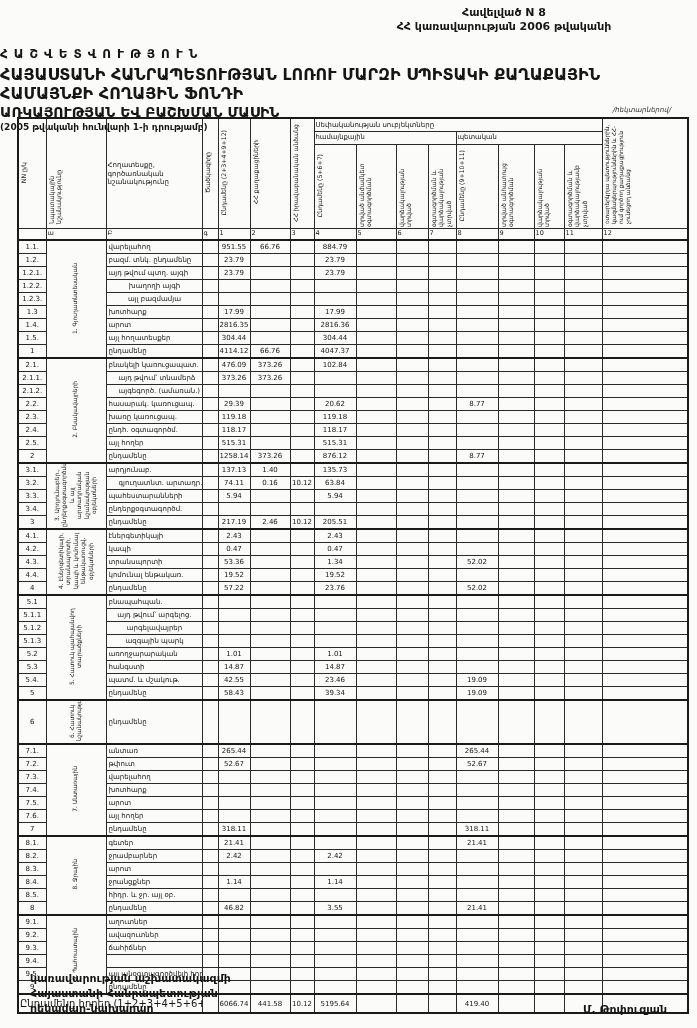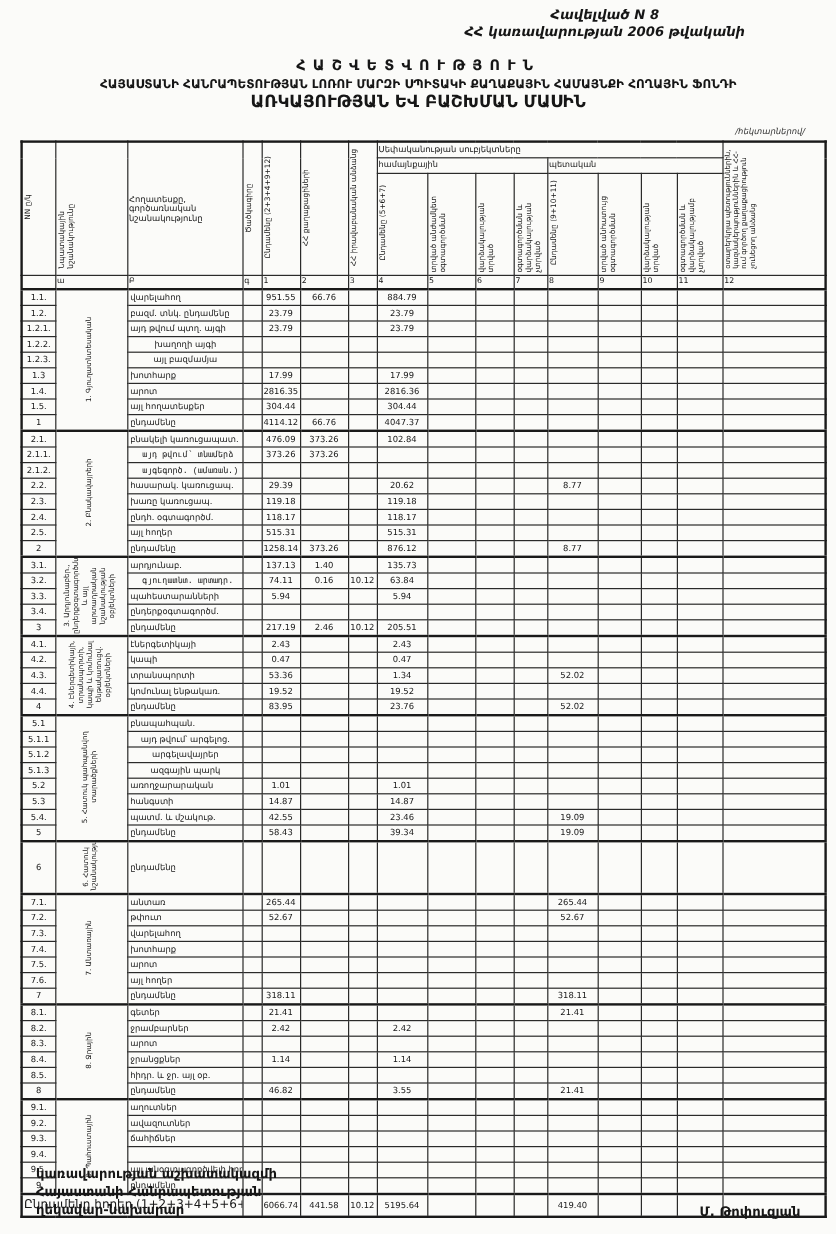--- a/index.html
+++ b/index.html
@@ -5,25 +5,25 @@
 <style>
   html,body{margin:0;padding:0;}
   body{
     width:697px;height:1028px;position:relative;
     background:#fbfbf9;color:#161616;
     font-family:"DejaVu Sans",sans-serif;
     -webkit-font-smoothing:antialiased;
   }
   .annex{
     position:absolute;top:6px;right:28px;width:330px;
-    text-align:center;font-weight:bold;font-size:11px;line-height:1.3;font-style:italic;
+    text-align:center;font-weight:bold;font-size:11px;line-height:1.3;
   }
-  .title-block{position:absolute;top:47px;left:0;width:697px;text-align:center;font-weight:bold;}
+  .title-block{position:absolute;top:47px;left:0;width:697px;text-align:left;font-weight:bold;}
   .t-main{font-size:12px;letter-spacing:6px;}
-  .t-l1{font-size:10px;margin-top:4px;}
+  .t-l1{font-size:16px;margin-top:4px;}
   .t-l2{font-size:14px;margin-top:1px;}
   .t-l3{font-size:9px;margin-top:2px;}
   .units{position:absolute;top:106px;right:26px;font-size:7px;font-style:italic;color:#333;}
 
   table.report{
     position:absolute;top:117px;left:17px;width:672px;
     border-collapse:collapse;table-layout:fixed;
     border:2px solid #1a1a1a;
   }
   .report th,.report td{
@@ -46,41 +46,42 @@
   .landtype-head{font-size:6.5px;}
   .col12-head .vtext{font-size:5.8px;max-height:102px;}
 
   .report tbody td{font-size:7px;height:12px;white-space:nowrap;}
   .report tbody tr.tall td{height:40px;}
   .report tbody tr.sec-start td{border-top:2px solid #1a1a1a;}
   td.rownum{text-align:center;font-size:6.3px;}
   td.purpose{text-align:center;padding:0;}
   td.purpose .vtext{font-size:5.9px;line-height:1.25;max-height:100%;}
   td.rlabel{text-align:left;font-size:6.5px;padding-left:2px;}
-  td.rlabel.ind1{padding-left:12px;font-family:Liberation Mono, monospace;}
+  td.rlabel.ind1{padding-left:12px;}
   td.rlabel.ind2{text-align:center;margin-top:41px;}
   td.val{text-align:center;}
   tr.grand td{height:17px;border-top:2px solid #1a1a1a;font-size:7px;}
   tr.grand td.glabel{text-align:left;font-size:10px;}
 
   .footer{position:absolute;top:972px;left:30px;font-weight:bold;font-size:11px;line-height:1.35;}
   .signature{position:absolute;top:1003px;right:30px;font-weight:bold;font-size:11px;}
 </style>
 </head>
 <body>
 
 <div class="annex">
   <div>Հավելված N 8</div>
   <div>ՀՀ կառավարության 2006 թվականի</div>
 </div>
 
 <div class="title-block">
   <div class="t-main">ՀԱՇՎԵՏՎՈՒԹՅՈՒՆ</div>
   <div class="t-l1">ՀԱՅԱՍՏԱՆԻ ՀԱՆՐԱՊԵՏՈՒԹՅԱՆ ԼՈՌՈՒ ՄԱՐԶԻ ՍՊԻՏԱԿԻ ՔԱՂԱՔԱՅԻՆ ՀԱՄԱՅՆՔԻ ՀՈՂԱՅԻՆ ՖՈՆԴԻ</div>
   <div class="t-l2">ԱՌԿԱՅՈՒԹՅԱՆ ԵՎ ԲԱՇԽՄԱՆ ՄԱՍԻՆ</div>
+  <div class="t-l3">(2005 թվականի հունվարի 1-ի դրությամբ)</div>
 </div>
 
 <div class="units">/հեկտարներով/</div>
 
 <table class="report">
   <colgroup>
     <col style="width:28px">
       <col style="width:60px">
       <col style="width:96px">
       <col style="width:16px">
@@ -586,21 +587,21 @@
         <td class="val"></td>
         <td class="val"></td>
         <td class="val"></td>
         <td class="val"></td>
         <td class="val"></td>
       </tr>
       <tr>
         <td class="rownum">4</td>
         <td class="rlabel">ընդամենը</td>
         <td class="code"></td>
-        <td class="val">83.95</td>
+        <td class="val">57.22</td>
         <td class="val"></td>
         <td class="val"></td>
         <td class="val">23.76</td>
         <td class="val"></td>
         <td class="val"></td>
         <td class="val"></td>
         <td class="val">52.02</td>
         <td class="val"></td>
         <td class="val"></td>
         <td class="val"></td>

